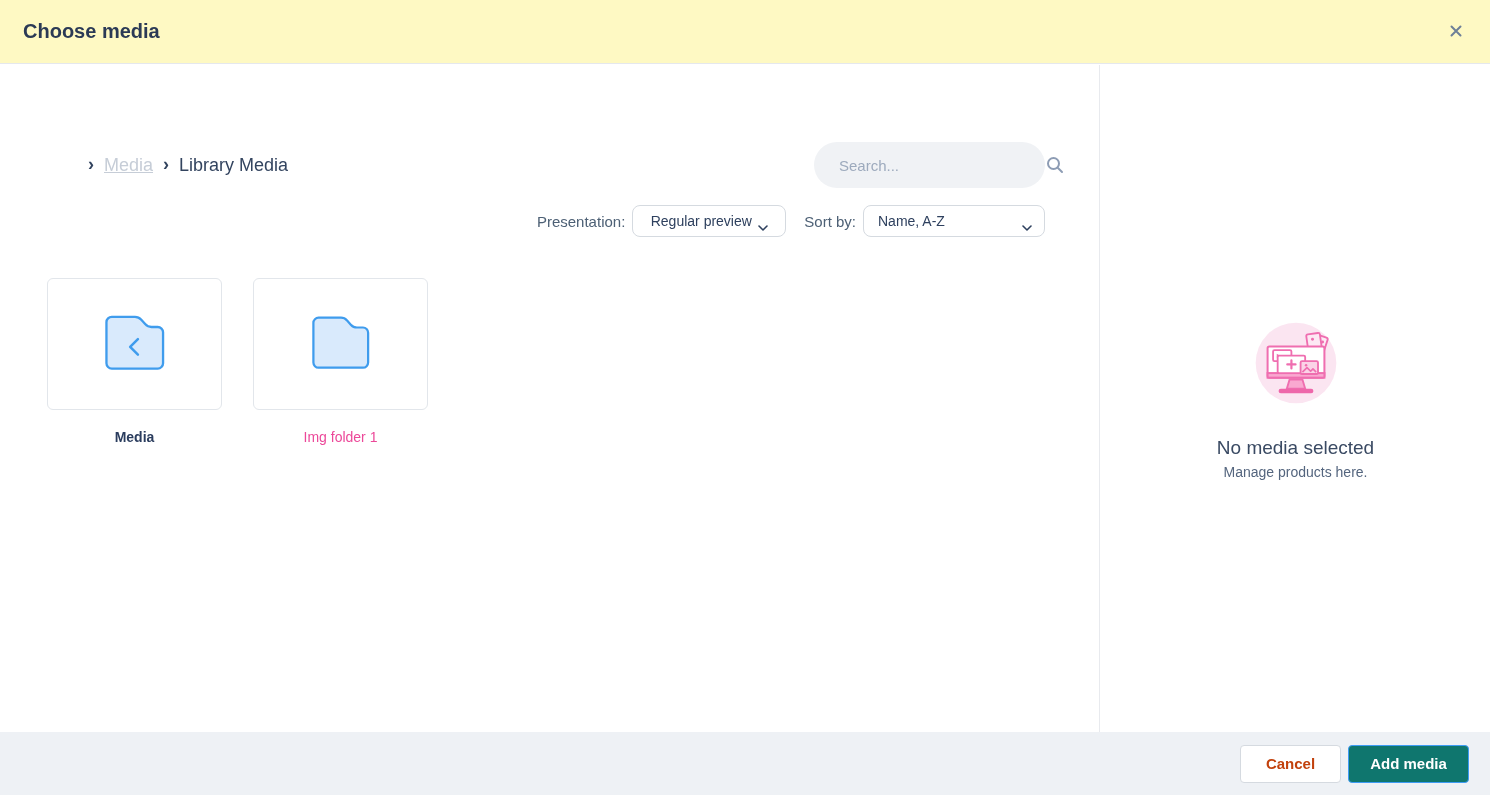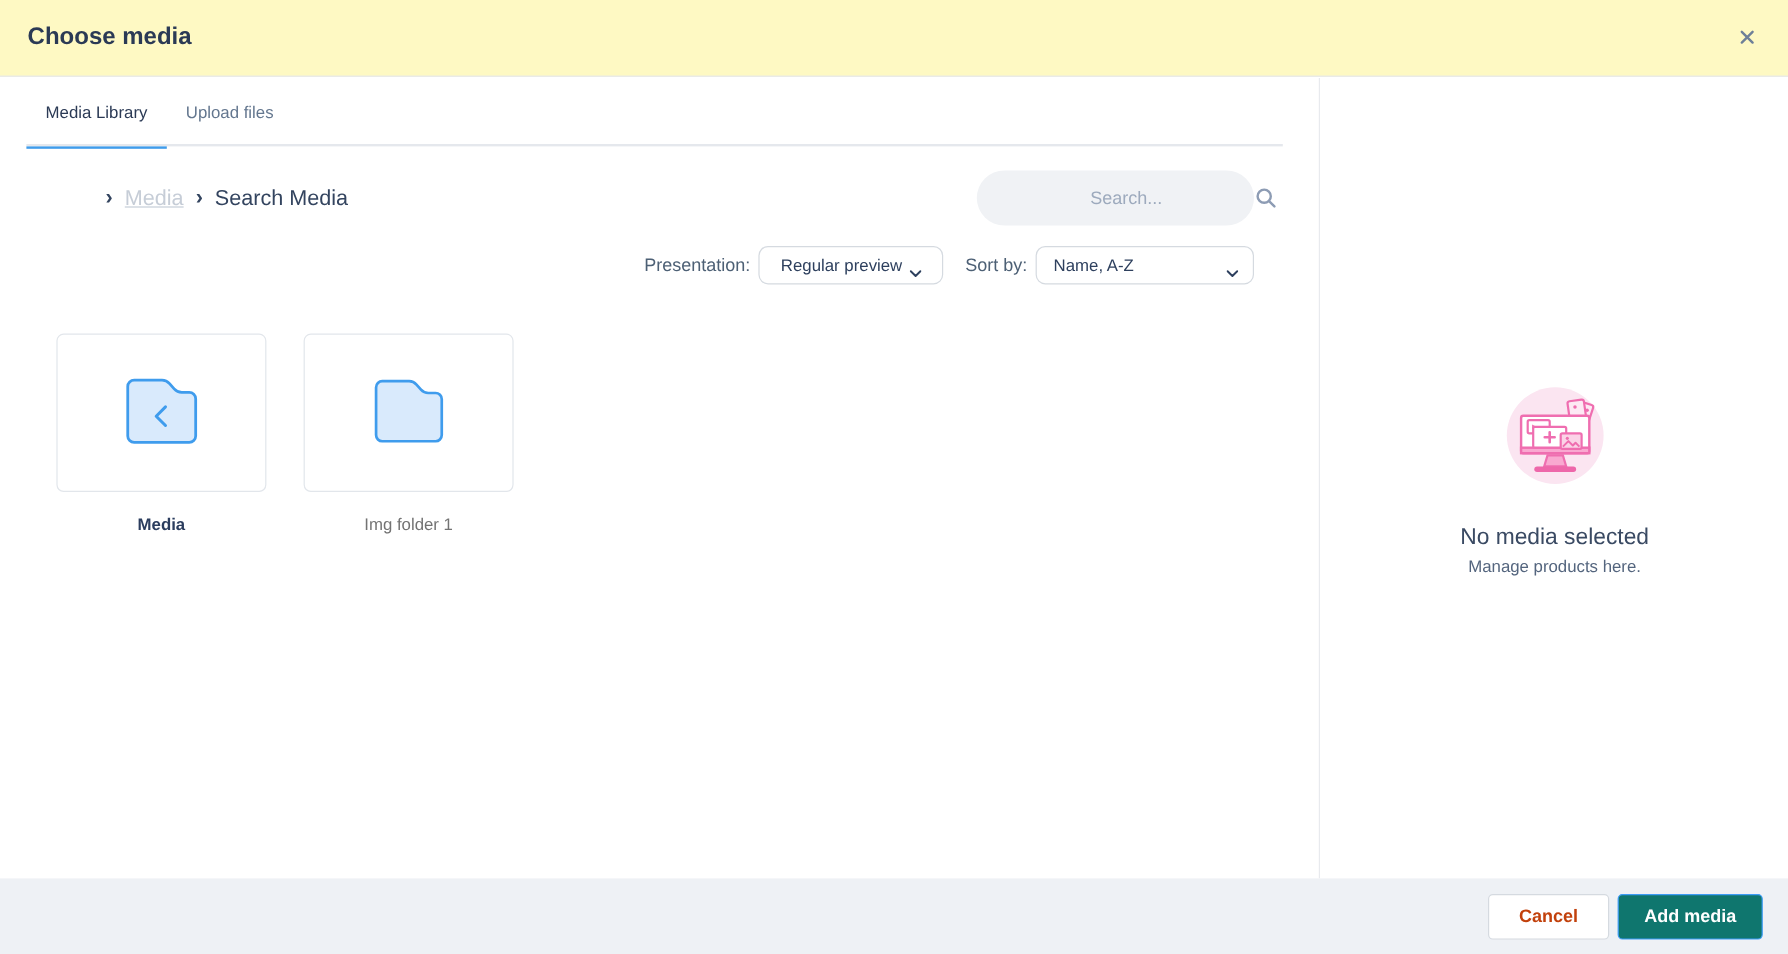--- a/index.html
+++ b/index.html
@@ -23,39 +23,39 @@
   .tab.active::after { content:""; position:absolute; left:0; right:0; bottom:-2px; height:2px; background:#3f9ceb; }
 
   
   .breadcrumb { position:absolute; top:77px; left:88px; height:46px; display:flex; align-items:center; font-size:18px; color:#33445f; }
   .crumb-sep { font-size:18px; font-weight:bold; color:#33445f; padding:0 10px 2px 0; }
   .crumb-sep.first { padding-left:0; }
   .crumb-link { color:#c6cdd7; text-decoration:underline; margin-right:10px; cursor:pointer; }
   .crumb-current { color:#33445f; }
 
   .search-box { position:absolute; top:77px; right:54px; width:231px; height:46px; background:#f0f2f5; border-radius:23px; display:flex; align-items:center; }
-  .search-input { flex:1; border:none; background:transparent; outline:none; padding:0 8px 0 25px; font-size:15px; color:#33445f; font-family:inherit;text-align:center; }
+  .search-input { flex:1; border:none; background:transparent; outline:none; padding:0 8px 0 25px; font-size:15px; color:#33445f; font-family:inherit; }
   .search-input::placeholder { color:#9daabd; }
   .search-icon { width:18px; height:18px; margin-right:21px; flex:0 0 auto; }
 
   
   .controls { position:absolute; top:140px; right:54px; height:32px; display:flex; align-items:center; }
   .control-label { font-size:15px; color:#4d6075; margin-right:7px; }
   .select { position:relative; height:32px; border:1px solid #d5dae0; border-radius:8px; background:#fff; display:flex; align-items:center; font-size:14px; color:#2e405e; cursor:pointer; }
   .select.presentation { width:154px; justify-content:center; margin-right:18px; }
   .select.presentation .chev { margin-left:6px; }
   .select.sort { width:182px; padding-left:14px; }
   .select.sort .chev { position:absolute; right:12px; }
   .chev { width:10px; height:6px; }
 
   
   .folder-grid { position:absolute; top:213px; left:47px; display:flex; gap:31px; }
   .folder-item { width:175px; cursor:pointer; }
   .folder-card { width:175px; height:132px; background:#fff; border:1px solid #e2e6eb; border-radius:6px; display:flex; align-items:center; justify-content:center; }
-  .folder-label { margin-top:19px; text-align:center; font-size:14px; color:#737373; }
+  .folder-label { margin-top:19px; text-align:center; font-size:14px; color:#ec4899; }
   .folder-label.bold { font-weight:bold; color:#2b3d5e; }
 
   
   .empty-state { position:absolute; top:254px; left:0; right:0; text-align:center; }
   .empty-illustration { width:88px; height:88px; margin:0 auto; }
   .empty-title { margin-top:30px; font-size:19px; color:#3a4a63; }
   .empty-subtitle { margin-top:5px; font-size:14px; color:#54657e; }
 
   
   .modal-footer { position:absolute; left:0; right:0; bottom:0; height:63px; background:#eef1f5; display:flex; align-items:center; justify-content:flex-end; padding-right:21px; gap:7px; }
@@ -74,30 +74,26 @@
       <span>
         <svg width="16" height="16" viewBox="0 0 16 16">
             <path d="M3.5 3.5 L12.5 12.5 M12.5 3.5 L3.5 12.5" stroke="#6e8098" stroke-width="2" stroke-linecap="round"></path>
           </svg>
       </span>
     </button>
   </div>
 
   <div class="content-left">
 
-    <div class="tabs">
-      <button class="tab active">Media Library</button>
-      <button class="tab">Upload files</button>
-    </div>
 
     <div class="breadcrumb">
       <span class="crumb-sep first">›</span>
       <span class="crumb-link">Media</span>
       <span class="crumb-sep">›</span>
-      <span class="crumb-current">Search Media</span>
+      <span class="crumb-current">Library Media</span>
     </div>
 
     <div class="search-box">
       <input class="search-input" type="text" placeholder="Search..." style="">
       <span class="search-icon">
         <svg width="18" height="18" viewBox="0 0 18 18">
             <circle cx="7.5" cy="7.5" r="5.5" fill="none" stroke="#8d9cb4" stroke-width="2"></circle>
             <path d="M12 12 L16 16" stroke="#8d9cb4" stroke-width="2" stroke-linecap="round"></path>
           </svg>
       </span>

